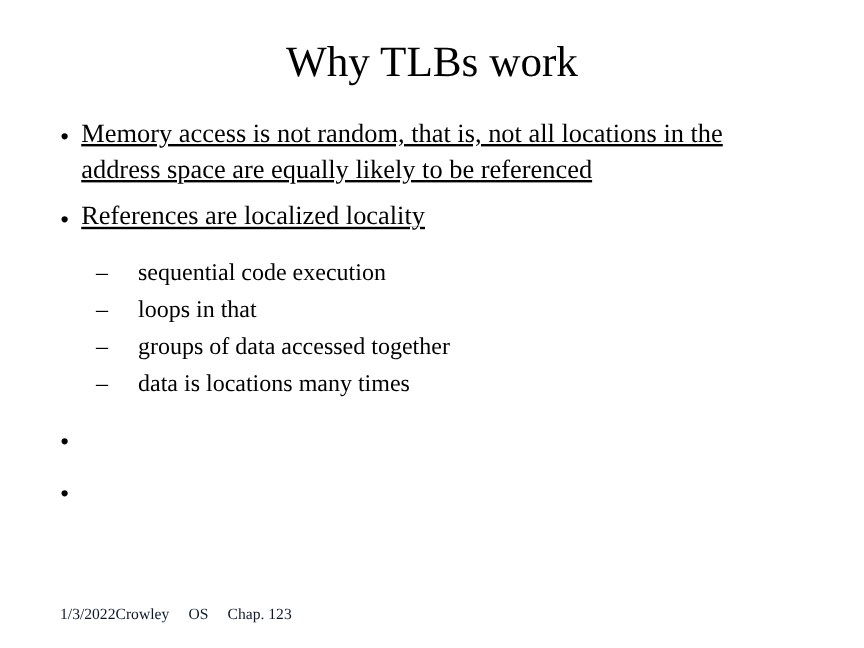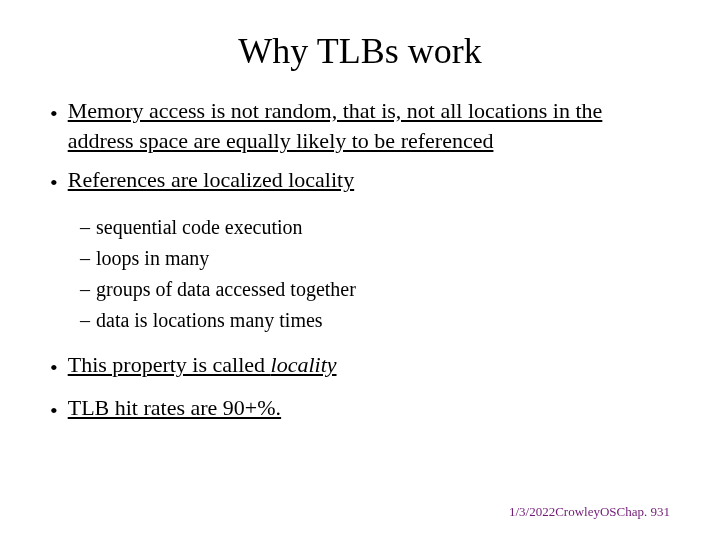--- a/index.html
+++ b/index.html
@@ -75,38 +75,40 @@
       line-height: 1.35;
       gap: 6px;
     }
 
     .sub-dash {
       flex-shrink: 0;
     }
 
     .sub-text {
       flex: 1;
+      margin-left: 19px;
     }
 
     .italic {
       font-style: italic;
     }
 
     .footer {
       display: flex;
-      justify-content: flex-end;
+      justify-content: flex-start;
       align-items: center;
       font-size: 13px;
-      color: #701a75;
+      color: #0f172a;
       margin-top: 20px;
       padding-top: 4px;
     }
 
     .footer-center {
       display: flex;
+      gap: 16px;
     }
   </style>
 </head>
 <body>
 
 <div class="slide">
   <div class="title">Why TLBs work</div>
 
   <div class="content">
 
@@ -120,48 +122,44 @@
       <span class="bullet-text">References are localized locality</span>
     </div>
 
     <div class="sub-items">
       <div class="sub-item">
         <span class="sub-dash">–</span>
         <span class="sub-text">sequential code execution</span>
       </div>
       <div class="sub-item">
         <span class="sub-dash">–</span>
-        <span class="sub-text">loops in many</span>
+        <span class="sub-text">loops in that</span>
       </div>
       <div class="sub-item">
         <span class="sub-dash">–</span>
         <span class="sub-text">groups of data accessed together</span>
       </div>
       <div class="sub-item">
         <span class="sub-dash">–</span>
         <span class="sub-text">data is locations many times</span>
       </div>
     </div>
 
     <div class="bullet-item">
       <span class="bullet-dot">•</span>
-      <span class="bullet-text">
-        <span>This property is called </span><span class="italic">locality</span>
-      </span>
     </div>
 
     <div class="bullet-item">
       <span class="bullet-dot">•</span>
-      <span class="bullet-text">TLB hit rates are 90+%.</span>
     </div>
 
   </div>
 
   <div class="footer">
     <span>1/3/2022</span>
     <div class="footer-center">
       <span>Crowley</span>
       <span>OS</span>
-      <span>Chap. 9</span>
+      <span>Chap. 1</span>
     </div>
-    <span>31</span>
+    <span>23</span>
   </div>
 </div>
 
 </body></html>

